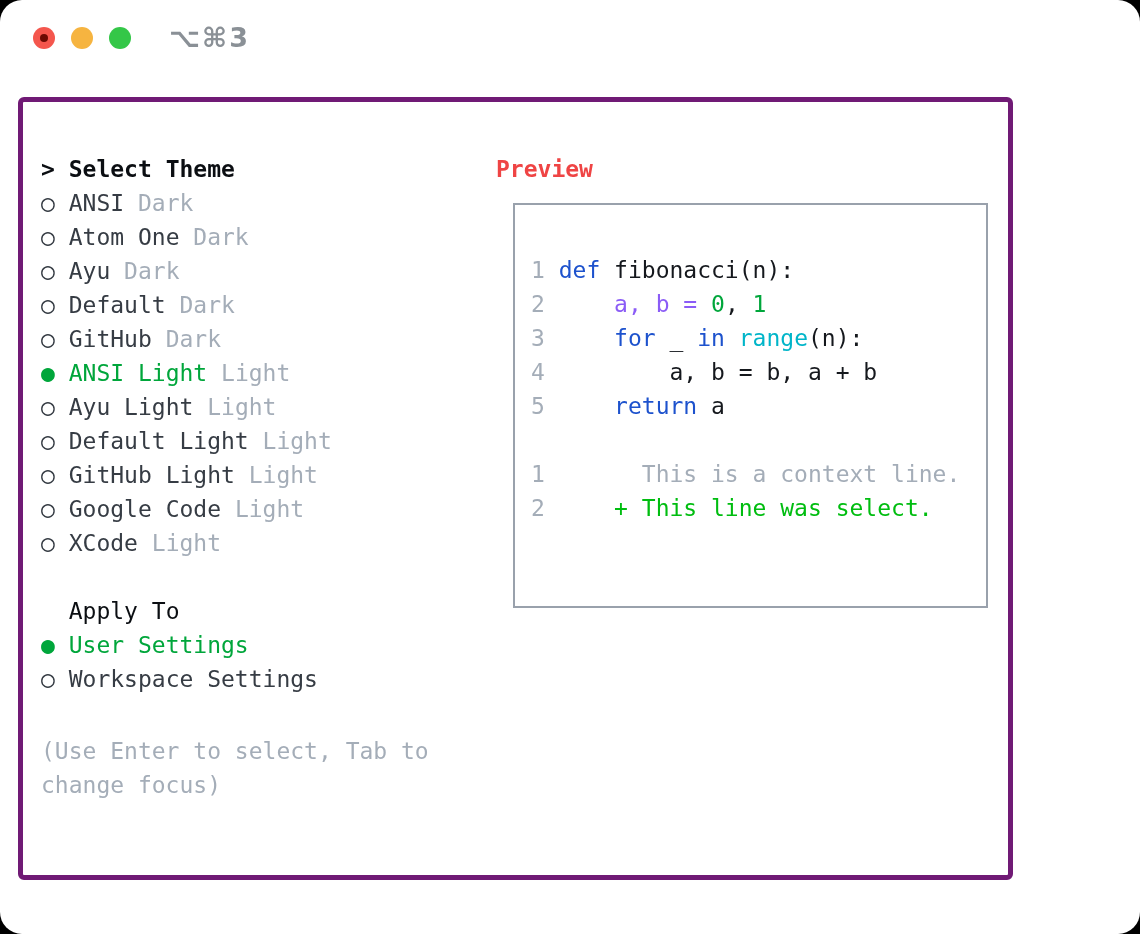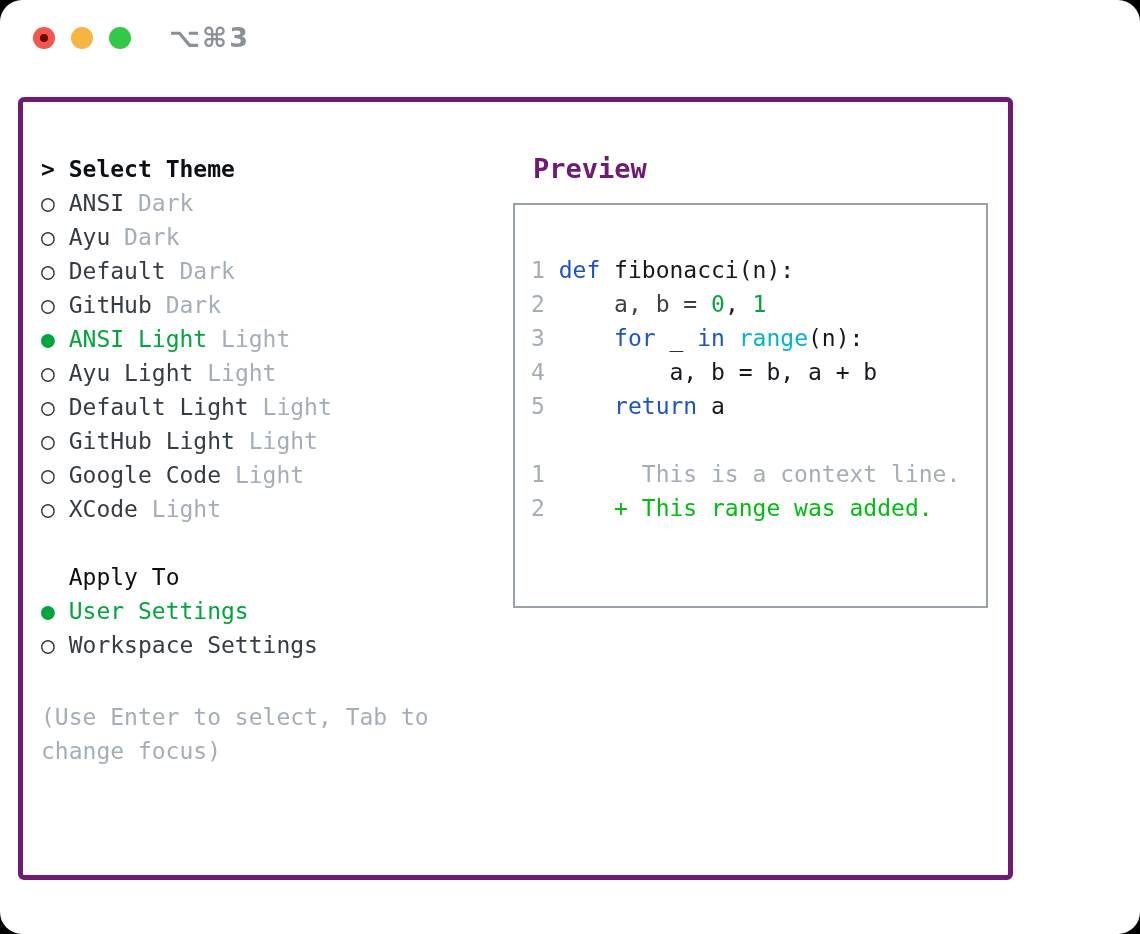--- a/index.html
+++ b/index.html
@@ -28,21 +28,21 @@
   .row{white-space:pre;height:34px;}
   .spacer{height:34px;}
   .bold{font-weight:bold;color:#0b0e12;}
   .marker{color:#363c44;}
   .marker.sel{color:#00a63b;}
   .item-label{color:#363c44;}
   .item-label.sel{color:#00a63b;}
   .variant{color:#a4adb8;}
   .help{width:420px;color:#a4adb8;font-size:23px;line-height:34px;margin-top:4px;}
   
-  .preview-heading{position:absolute;left:510px;top:50px;font-size:27px;line-height:34px;font-weight:bold;color:#701a75;white-space:pre;}
+  .preview-heading{position:absolute;left:473px;top:50px;font-size:23px;line-height:34px;font-weight:bold;color:#ef4444;white-space:pre;}
   .preview-box{
     position:absolute;left:490px;top:101px;width:475px;height:405px;
     border:2px solid #99a1ac;background:#fff;box-sizing:border-box;
     padding:48px 0 0 16px;overflow:hidden;
   }
   .code-line{white-space:pre;font-size:23px;line-height:34px;height:34px;}
   .lnum{color:#a4adb8;}
   .blank-line{height:34px;}
 </style>
 </head>
@@ -58,20 +58,21 @@
     <div class="light light-green"></div>
     <div class="shortcut">⌥⌘3</div>
   </div>
 
   <div class="panel">
 
     <div class="left-col">
       <div class="row"><span class="bold">&gt;</span><span class="bold"> </span><span class="bold">Select Theme</span></div>
       <div id="theme-items">
           <div class="row"><span class="marker">○</span><span class="item-label"> ANSI</span><span class="variant"> Dark</span></div>
+          <div class="row"><span class="marker">○</span><span class="item-label"> Atom One</span><span class="variant"> Dark</span></div>
           <div class="row"><span class="marker">○</span><span class="item-label"> Ayu</span><span class="variant"> Dark</span></div>
           <div class="row"><span class="marker">○</span><span class="item-label"> Default</span><span class="variant"> Dark</span></div>
           <div class="row"><span class="marker">○</span><span class="item-label"> GitHub</span><span class="variant"> Dark</span></div>
           <div class="row"><span class="marker sel">●</span><span class="item-label sel"> ANSI Light</span><span class="variant"> Light</span></div>
           <div class="row"><span class="marker">○</span><span class="item-label"> Ayu Light</span><span class="variant"> Light</span></div>
           <div class="row"><span class="marker">○</span><span class="item-label"> Default Light</span><span class="variant"> Light</span></div>
           <div class="row"><span class="marker">○</span><span class="item-label"> GitHub Light</span><span class="variant"> Light</span></div>
           <div class="row"><span class="marker">○</span><span class="item-label"> Google Code</span><span class="variant"> Light</span></div>
           <div class="row"><span class="marker">○</span><span class="item-label"> XCode</span><span class="variant"> Light</span></div>
         </div>
@@ -83,26 +84,26 @@
         </div>
       <div class="spacer"></div>
       <div class="help">(Use Enter to select, Tab to change focus)</div>
     </div>
 
     <div class="preview-heading">Preview</div>
 
     <div class="preview-box">
       <div id="code-lines">
           <div class="code-line"><span class="lnum">1 </span><span style="color: rgb(29, 82, 205);">def</span><span style="color: rgb(21, 24, 29);"> fibonacci(n):</span></div>
-          <div class="code-line"><span class="lnum">2 </span><span style="color: #404040; text-align: right;">    a, b = </span><span style="color: rgb(0, 166, 59);">0</span><span style="color: rgb(21, 24, 29);">, </span><span style="color: rgb(0, 166, 59);">1</span></div>
+          <div class="code-line"><span class="lnum">2 </span><span style="color: #8b5cf6; text-align: right;">    a, b = </span><span style="color: rgb(0, 166, 59);">0</span><span style="color: rgb(21, 24, 29);">, </span><span style="color: rgb(0, 166, 59);">1</span></div>
           <div class="code-line"><span class="lnum">3 </span><span style="color: rgb(21, 24, 29);">    </span><span style="color: rgb(29, 82, 205);">for</span><span style="color: rgb(21, 24, 29);"> _ </span><span style="color: rgb(29, 82, 205);">in</span><span style="color: rgb(21, 24, 29);"> </span><span style="color: rgb(0, 181, 201);">range</span><span style="color: rgb(21, 24, 29);">(n):</span></div>
           <div class="code-line"><span class="lnum">4 </span><span style="color: rgb(21, 24, 29); text-align: right;">        a, b = b, a + b</span></div>
           <div class="code-line"><span class="lnum">5 </span><span style="color: rgb(21, 24, 29);">    </span><span style="color: rgb(29, 82, 205);">return</span><span style="color: rgb(21, 24, 29);"> a</span></div>
         </div>
       <div class="blank-line"></div>
       <div id="diff-lines">
           <div class="code-line"><span class="lnum">1 </span><span style="color: rgb(164, 173, 184);">      This is a context line.</span></div>
-          <div class="code-line"><span class="lnum">2 </span><span style="color: rgb(0, 189, 16);">    + This range was added.</span></div>
+          <div class="code-line"><span class="lnum">2 </span><span style="color: rgb(0, 189, 16);">    + This line was select.</span></div>
         </div>
     </div>
 
   </div>
 </div>
 
 </body></html>

